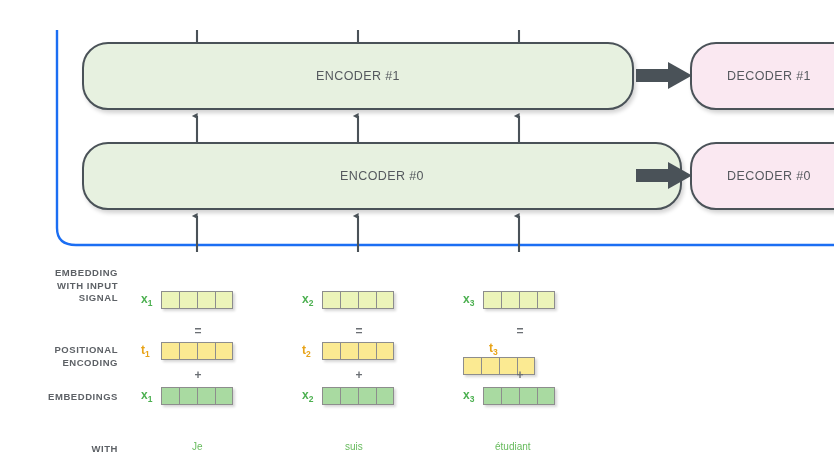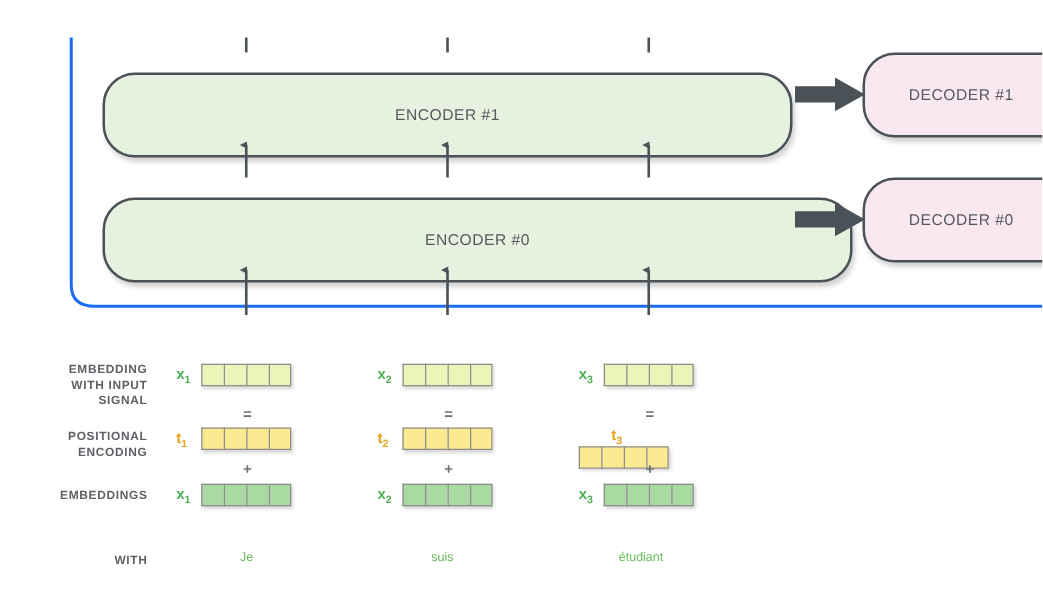--- a/index.html
+++ b/index.html
@@ -37,21 +37,20 @@
     display: flex;
     align-items: center;
     justify-content: center;
     font-size: 12.5px;
     letter-spacing: 0.4px;
     color: #55595e;
     box-shadow: 2px 3px 4px rgba(0,0,0,0.18);
   }
   .encoder {
     background: #e7f1e0;
-    margin-top: 16px;
   }
   .decoder {
     background: #fae8f1;
   }
 
   .enc1 { left: 82px;  top: 42px;  width: 552px; height: 68px; }
   .enc0 { left: 82px;  top: 142px; width: 600px; height: 68px; }
   .dec1 { left: 690px; top: 42px;  width: 220px; height: 68px; border-radius: 26px; }
   .dec0 { left: 690px; top: 142px; width: 220px; height: 68px; border-radius: 26px; }
   .dec1 .lbl, .dec0 .lbl { margin-right: 62px; }
@@ -198,21 +197,21 @@
         <rect x="636" y="69" width="38" height="13"></rect>
         <path d="M 668 62 L 692 75.5 L 668 89 Z"></path>
       </g>
       <g>
         <rect x="636" y="169" width="38" height="13"></rect>
         <path d="M 668 162 L 692 175.5 L 668 189 Z"></path>
       </g>
     </g>
   </svg>
 
-  <div class="row-label" style="left:26px; top:290px;">
+  <div class="row-label" style="left:26px; top:267px;">
     <div>EMBEDDING</div>
     <div>WITH INPUT</div>
     <div>SIGNAL</div>
   </div>
 
   <div class="row-label" style="left:26px; top:344px;">
     <div>POSITIONAL</div>
     <div>ENCODING</div>
   </div>
 

